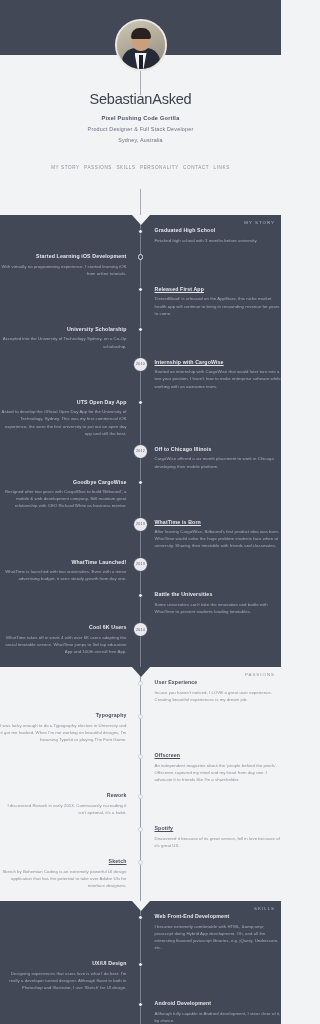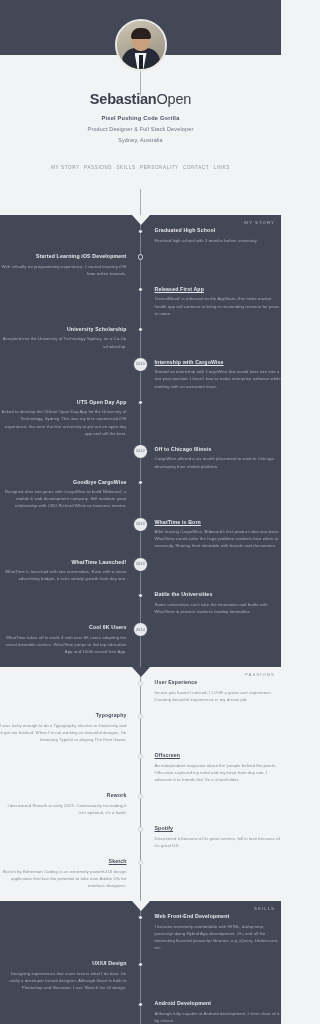--- a/index.html
+++ b/index.html
@@ -50,21 +50,21 @@
   .av-tie { position:absolute; left:50%; bottom:0; margin-left:-2px; width:4px; height:14px; background:#1d1f28; }
 
   .hero-line {
     position:absolute; left:50%; top:71px; width:1px; height:24px;
     margin-left:-0.5px; background:#a7acb5; z-index:1;
   }
   .name {
     text-align:center; padding-top:36px;
     font-size:14.5px; letter-spacing:-0.2px; color:#3b3f4c; font-weight:400;
   }
-  .name b { font-weight:700; }
+  .name b { font-weight:400; }
   .tagline { text-align:center; margin-top:8px; font-size:5.6px; font-weight:700; color:#4b5060; letter-spacing:0.25px; }
   .subline { text-align:center; margin-top:5px; font-size:5.4px; color:#6d7280; letter-spacing:0.2px; }
   .navbar { text-align:center; margin-top:12px; padding-bottom:6px; }
   .navbar a {
     display:inline-block; font-size:4.6px; letter-spacing:0.6px;
     color:#8f939d; text-decoration:none; margin:0 2.2px; text-transform:uppercase;
   }
   .hero-tail { position:relative; height:26px; }
   .hero-tail .rail { background:#a7acb5; }
 
@@ -123,21 +123,21 @@
       <div class="av-tie"></div>
       <div class="av-head"></div>
       <div class="av-hair"></div>
       <div class="av-glass"></div>
     </div>
   </div>
 
   <div class="hero-bot">
     <div class="hero-line"></div>
     <h1 class="name">
-      <b>Sebastian</b><span>Open</span>
+      <b>Sebastian</b><span>Asked</span>
     </h1>
     <div class="tagline">Pixel Pushing Code Gorilla</div>
     <div class="subline">Product Designer &amp; Full Stack Developer</div>
     <div class="subline">Sydney, Australia</div>
     <nav class="navbar"><a href="#">MY STORY</a><a href="#">PASSIONS</a><a href="#">SKILLS</a><a href="#">PERSONALITY</a><a href="#">CONTACT</a><a href="#">LINKS</a></nav>
   </div>
 
   <div class="hero-tail band-light">
     <div class="rail"></div>
   </div>

